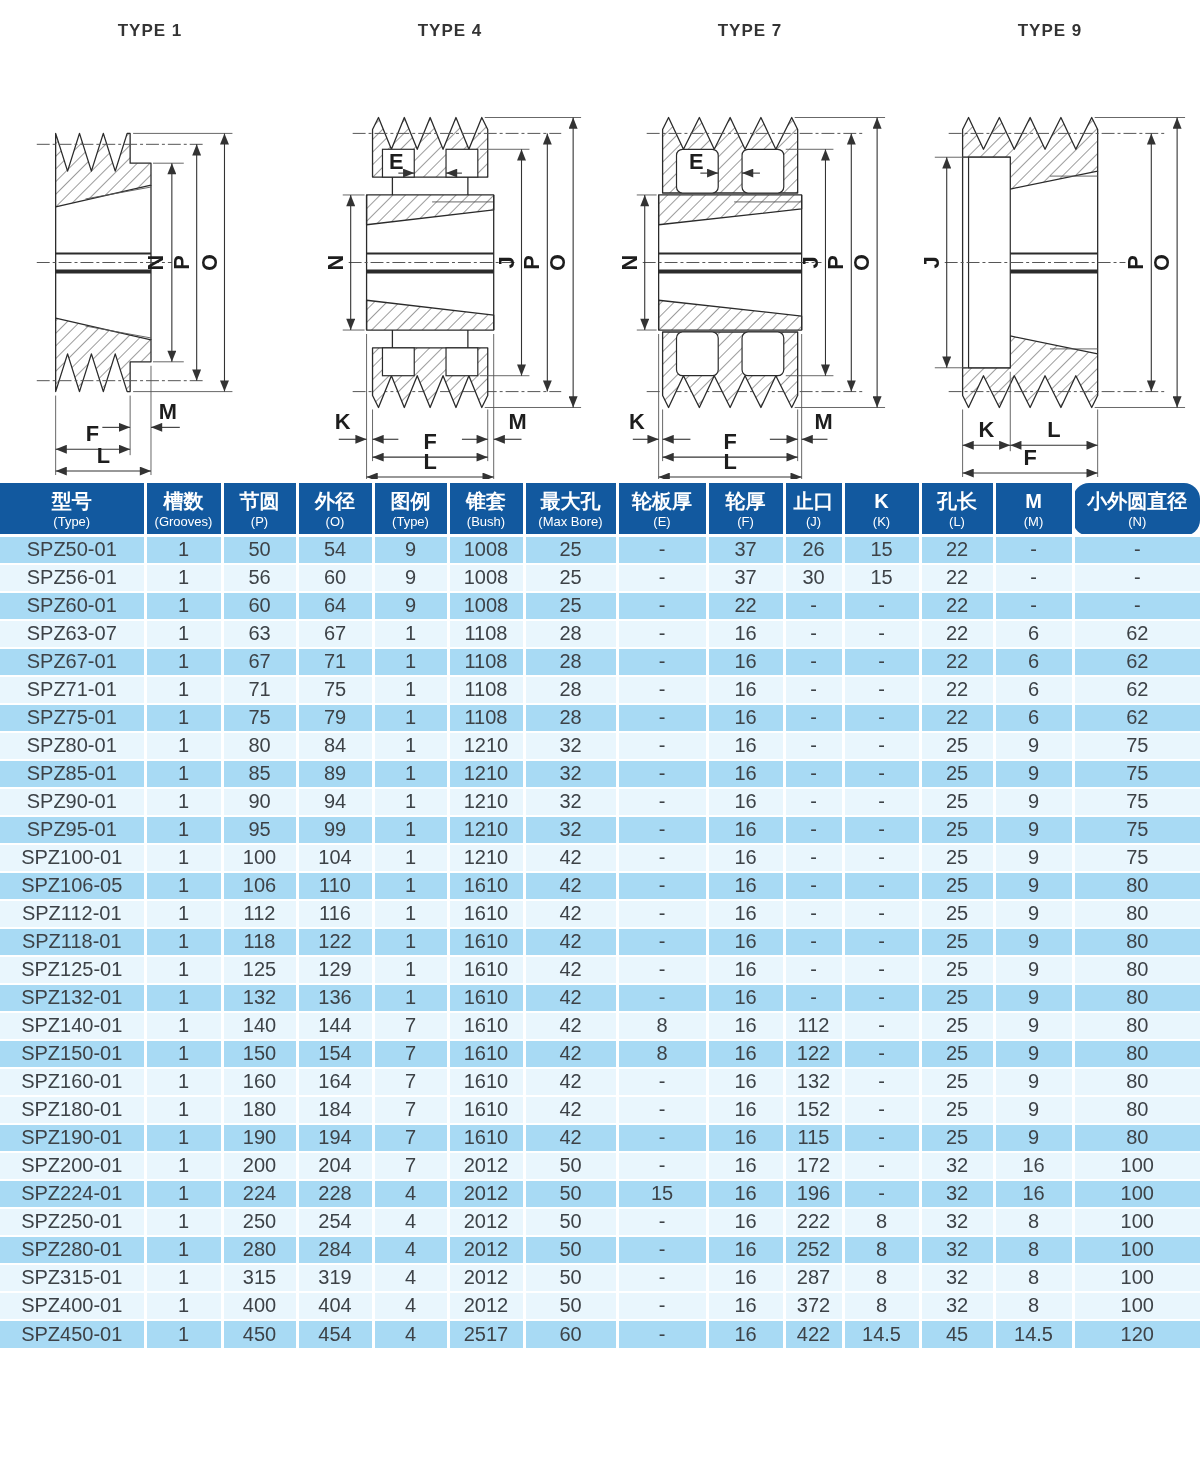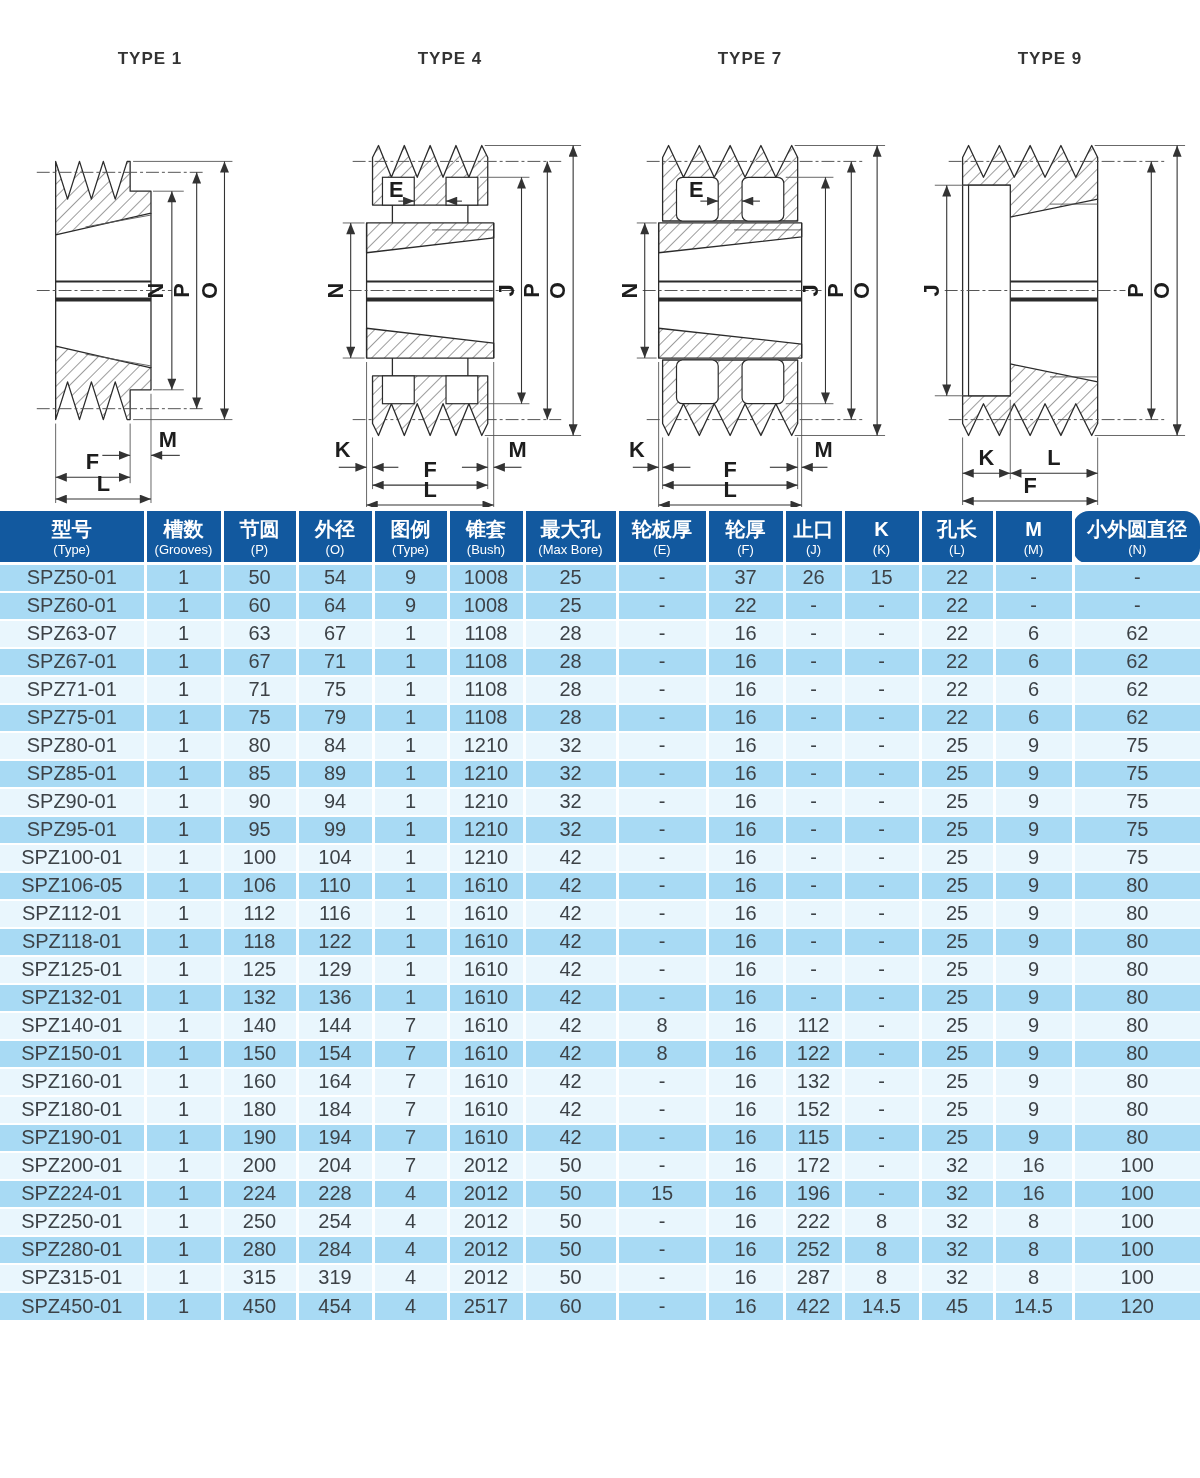--- a/index.html
+++ b/index.html
@@ -5,21 +5,21 @@
   :root{
     --header-bg:#12599f;
     --row-dark:#a8daf4;
     --row-light:#e9f6fd;
     --header-text:#ffffff;
     --cell-text:#3d4247;
   }
   *{box-sizing:border-box;}
   html,body{margin:0;padding:0;}
   body{width:1200px;background:#fff;font-family:"Liberation Sans",sans-serif;}
-  .page{width:1035px;margin-top:28px;}
+  .page{width:1035px;}
 
   
   .diagrams{display:flex;width:1200px;height:483px;padding-top:16px;}
   .diag{flex:1 1 0;margin:0;text-align:center;}
   .diag figcaption{
     height:30px;line-height:30px;font-size:17px;font-weight:bold;color:#333;
     letter-spacing:1px;font-family:"Liberation Sans",sans-serif;
   }
   .diag svg{display:block;margin:0 auto;}
 
@@ -382,20 +382,36 @@
           <td>1008</td>
           <td>25</td>
           <td>-</td>
           <td>37</td>
           <td>26</td>
           <td>15</td>
           <td>22</td>
           <td>-</td>
           <td>-</td>
         </tr>
+        <tr class="light">
+          <td>SPZ56-01</td>
+          <td>1</td>
+          <td>56</td>
+          <td>60</td>
+          <td>9</td>
+          <td>1008</td>
+          <td>25</td>
+          <td>-</td>
+          <td>37</td>
+          <td>30</td>
+          <td>15</td>
+          <td>22</td>
+          <td>-</td>
+          <td>-</td>
+        </tr>
         <tr class="dark">
           <td>SPZ60-01</td>
           <td>1</td>
           <td>60</td>
           <td>64</td>
           <td>9</td>
           <td>1008</td>
           <td>25</td>
           <td>-</td>
           <td>22</td>
@@ -782,20 +798,36 @@
           <td>2012</td>
           <td>50</td>
           <td>-</td>
           <td>16</td>
           <td>287</td>
           <td>8</td>
           <td>32</td>
           <td>8</td>
           <td>100</td>
         </tr>
+        <tr class="light">
+          <td>SPZ400-01</td>
+          <td>1</td>
+          <td>400</td>
+          <td>404</td>
+          <td>4</td>
+          <td>2012</td>
+          <td>50</td>
+          <td>-</td>
+          <td>16</td>
+          <td>372</td>
+          <td>8</td>
+          <td>32</td>
+          <td>8</td>
+          <td>100</td>
+        </tr>
         <tr class="dark">
           <td>SPZ450-01</td>
           <td>1</td>
           <td>450</td>
           <td>454</td>
           <td>4</td>
           <td>2517</td>
           <td>60</td>
           <td>-</td>
           <td>16</td>

